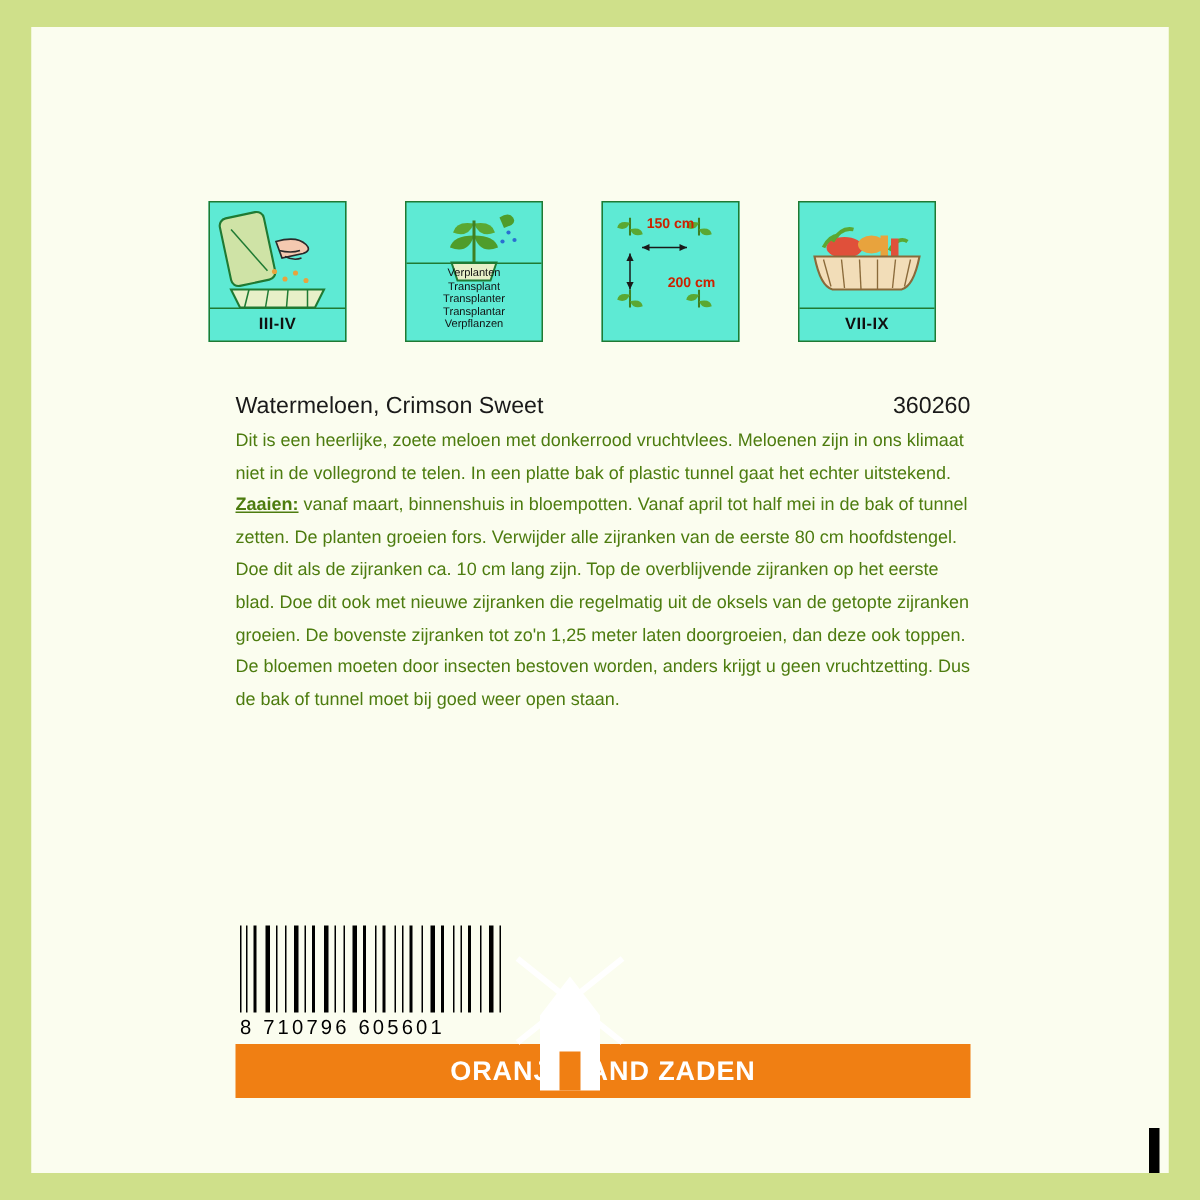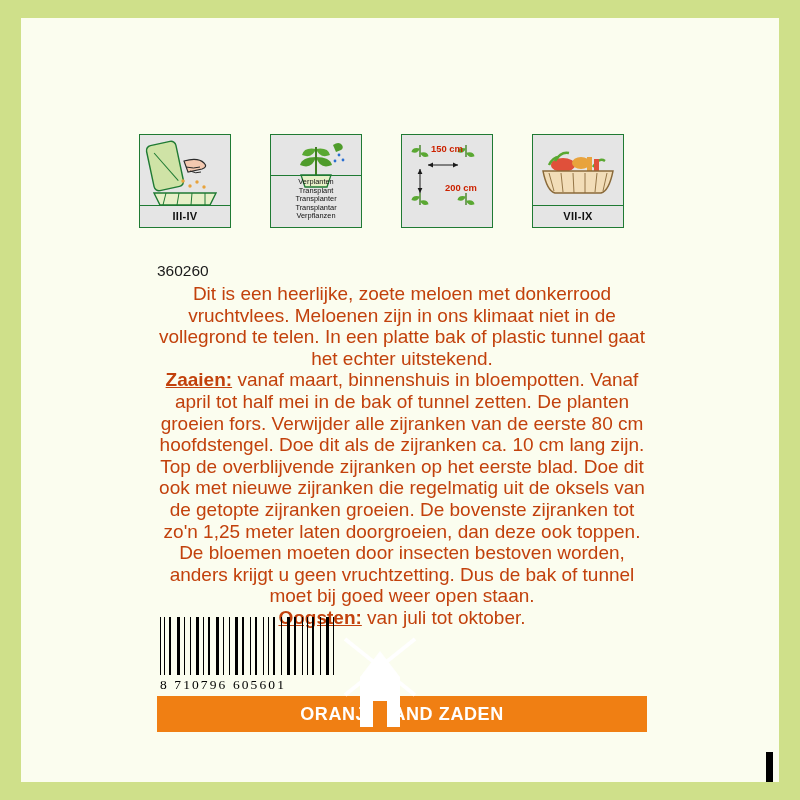--- a/index.html
+++ b/index.html
@@ -52,21 +52,21 @@
     top: 134px;
     width: 500px;
     height: 108px;
   }
   .icon-box {
     position: absolute;
     top: 0;
     width: 92px;
     height: 94px;
     border: 1px solid #1f7a33;
-    background: #e5e5e5;
+    background: #5eead4;
     box-sizing: border-box;
   }
   .icon-box.b1 { left: 0; }
   .icon-box.b2 { left: 131px; }
   .icon-box.b3 { left: 262px; }
   .icon-box.b4 { left: 393px; }
 
   .box-divider {
     position: absolute;
     left: 0; right: 0;
@@ -103,24 +103,24 @@
     display: flex;
     justify-content: space-between;
     align-items: baseline;
     font-size: 15.5px;
     color: #1a1a1a;
     margin-bottom: 3px;
   }
   .title-name { font-weight: normal; }
   .title-code { font-weight: normal; }
   .body-text {
-    font-size: 19px;
+    font-size: 12px;
     line-height: 21.6px;
-    color: #c2410c;
-    text-align: center;
+    color: #4d7c0f;
+    text-align: left;
   }
   .body-text p { margin: 0; }
   .lead { font-weight: bold; text-decoration: underline; }
 
   
   .barcode-wrap {
     position: absolute;
     left: 160px;
     top: 617px;
     width: 180px;
@@ -130,21 +130,21 @@
     display: flex;
     align-items: flex-end;
   }
   .barcode i {
     display: block;
     background: #000;
     height: 58px;
     margin-right: 1px;
   }
   .barcode-num {
-    font-family: Liberation Serif, serif;
+    font-family: Liberation Sans, sans-serif;
     font-size: 13.5px;
     letter-spacing: 2.1px;
     color: #000;
     margin-top: 2px;
     white-space: nowrap;
   }
 
   
   .brand-bar {
     position: absolute;
@@ -307,26 +307,26 @@
           <line x1="66" y1="30" x2="62" y2="48" stroke="#8a6a3a" stroke-width="0.9"></line>
         </g>
       </svg>
       <div class="box-divider" style="top:70px;"></div>
       <div class="box-label" style="top:75px;">VII-IX</div>
     </div>
   </div>
 
   <div class="content">
     <div class="title-row">
+      <span class="title-name">Watermeloen, Crimson Sweet</span>
       <span class="title-code">360260</span>
     </div>
     <div class="body-text">
       <p>Dit is een heerlijke, zoete meloen met donkerrood vruchtvlees. Meloenen zijn in ons klimaat niet in de vollegrond te telen. In een platte bak of plastic tunnel gaat het echter uitstekend.</p>
       <p><span class="lead">Zaaien:</span><span> vanaf maart, binnenshuis in bloempotten. Vanaf april tot half mei in de bak of tunnel zetten. De planten groeien fors. Verwijder alle zijranken van de eerste 80 cm hoofdstengel. Doe dit als de zijranken ca. 10 cm lang zijn. Top de overblijvende zijranken op het eerste blad. Doe dit ook met nieuwe zijranken die regelmatig uit de oksels van de getopte zijranken groeien. De bovenste zijranken tot zo'n 1,25 meter laten doorgroeien, dan deze ook toppen. De bloemen moeten door insecten bestoven worden, anders krijgt u geen vruchtzetting. Dus de bak of tunnel moet bij goed weer open staan.</span></p>
-      <p><span class="lead">Oogsten:</span><span> van juli tot oktober.</span></p>
     </div>
   </div>
 
   <div class="barcode-wrap">
     <div class="barcode" id="barcode">
         <i style="width: 1px;"></i>
         <i style="width: 1px; background: transparent;"></i>
         <i style="width: 1px;"></i>
         <i style="width: 2px; background: transparent;"></i>
         <i style="width: 2px;"></i>

